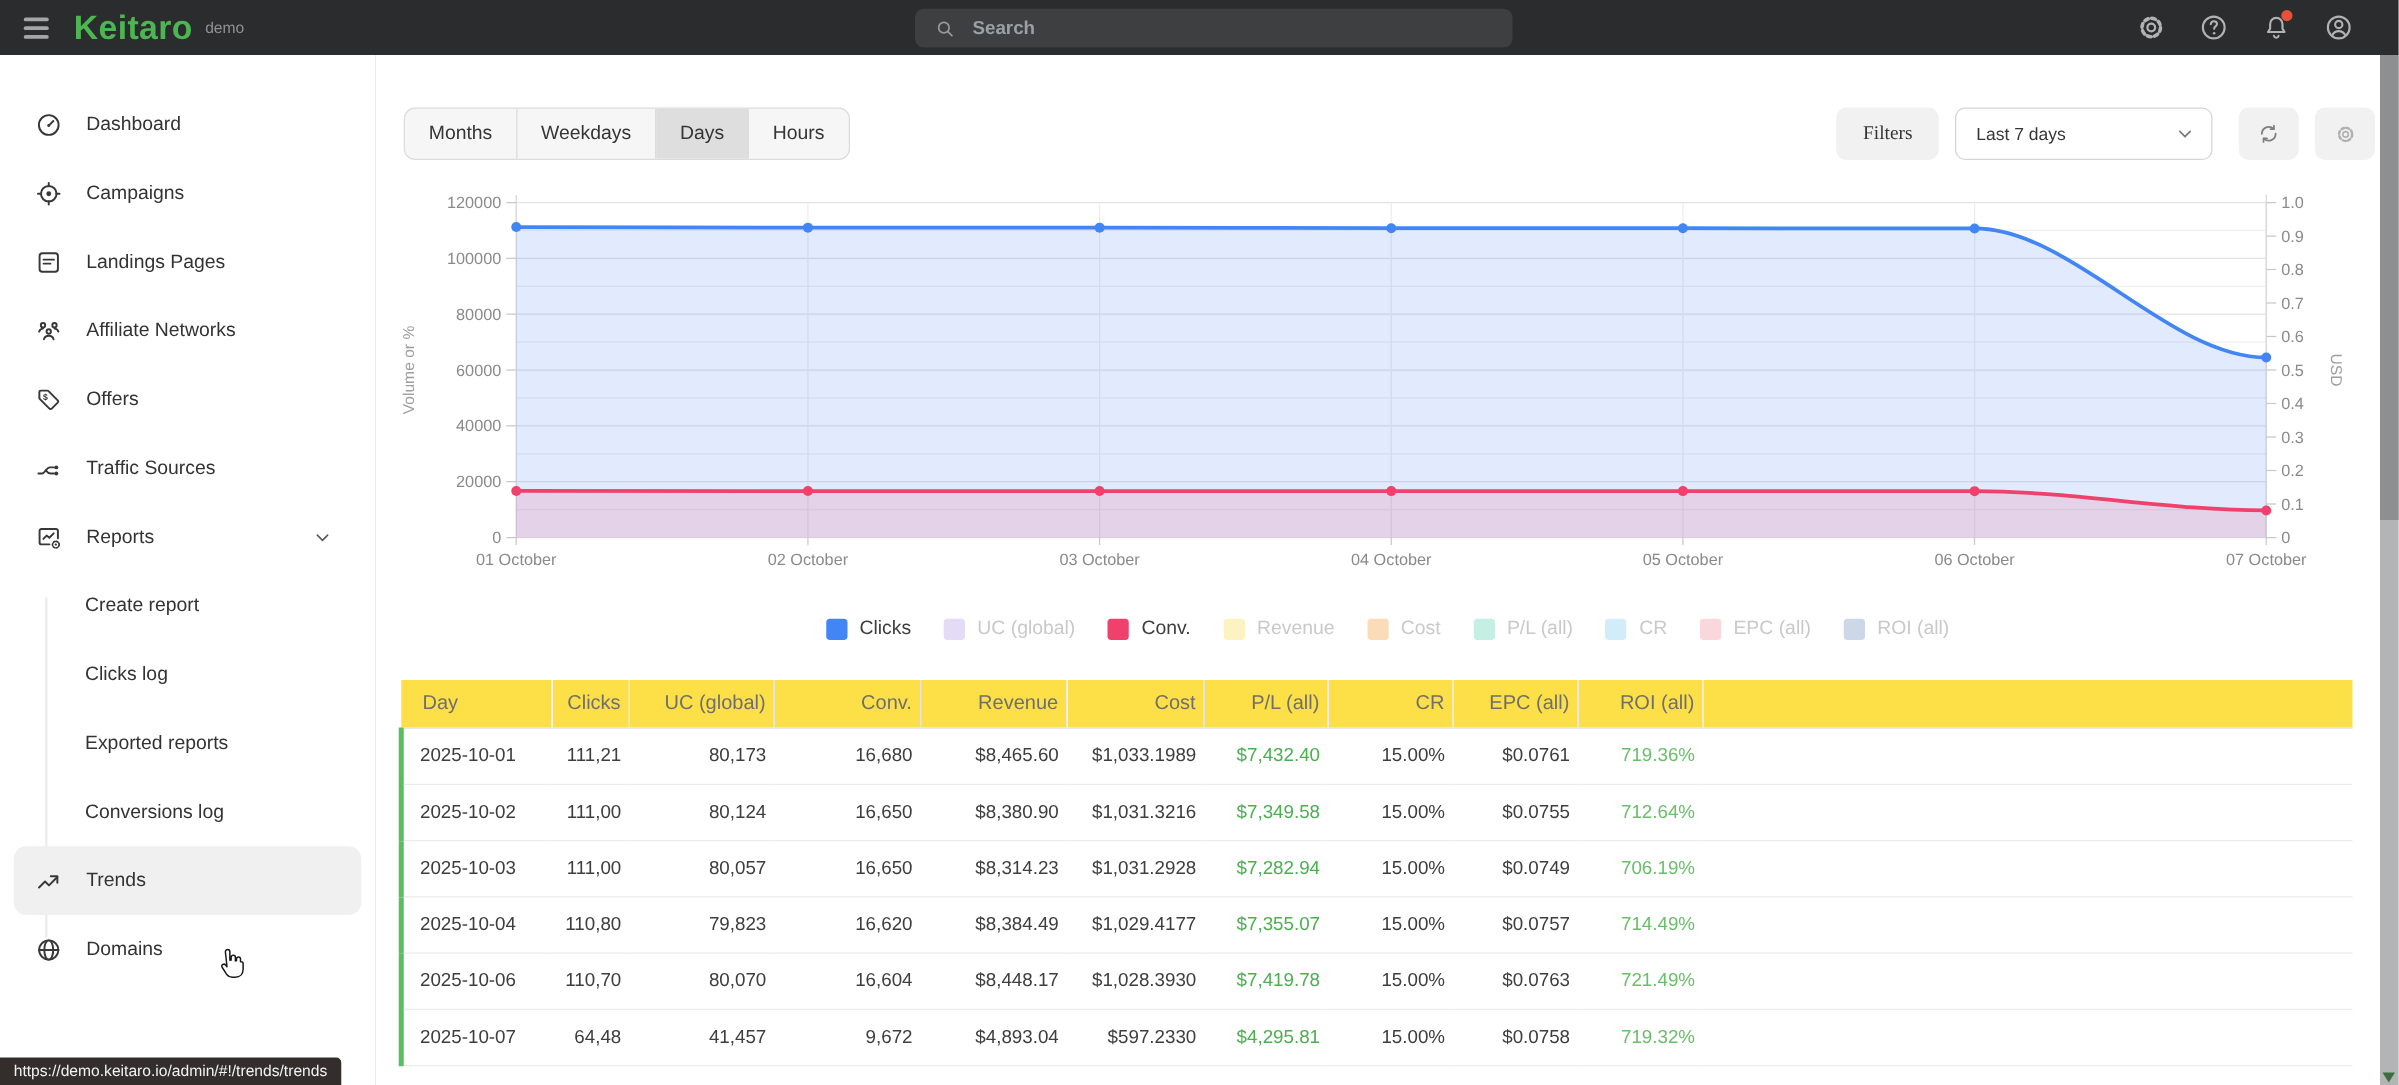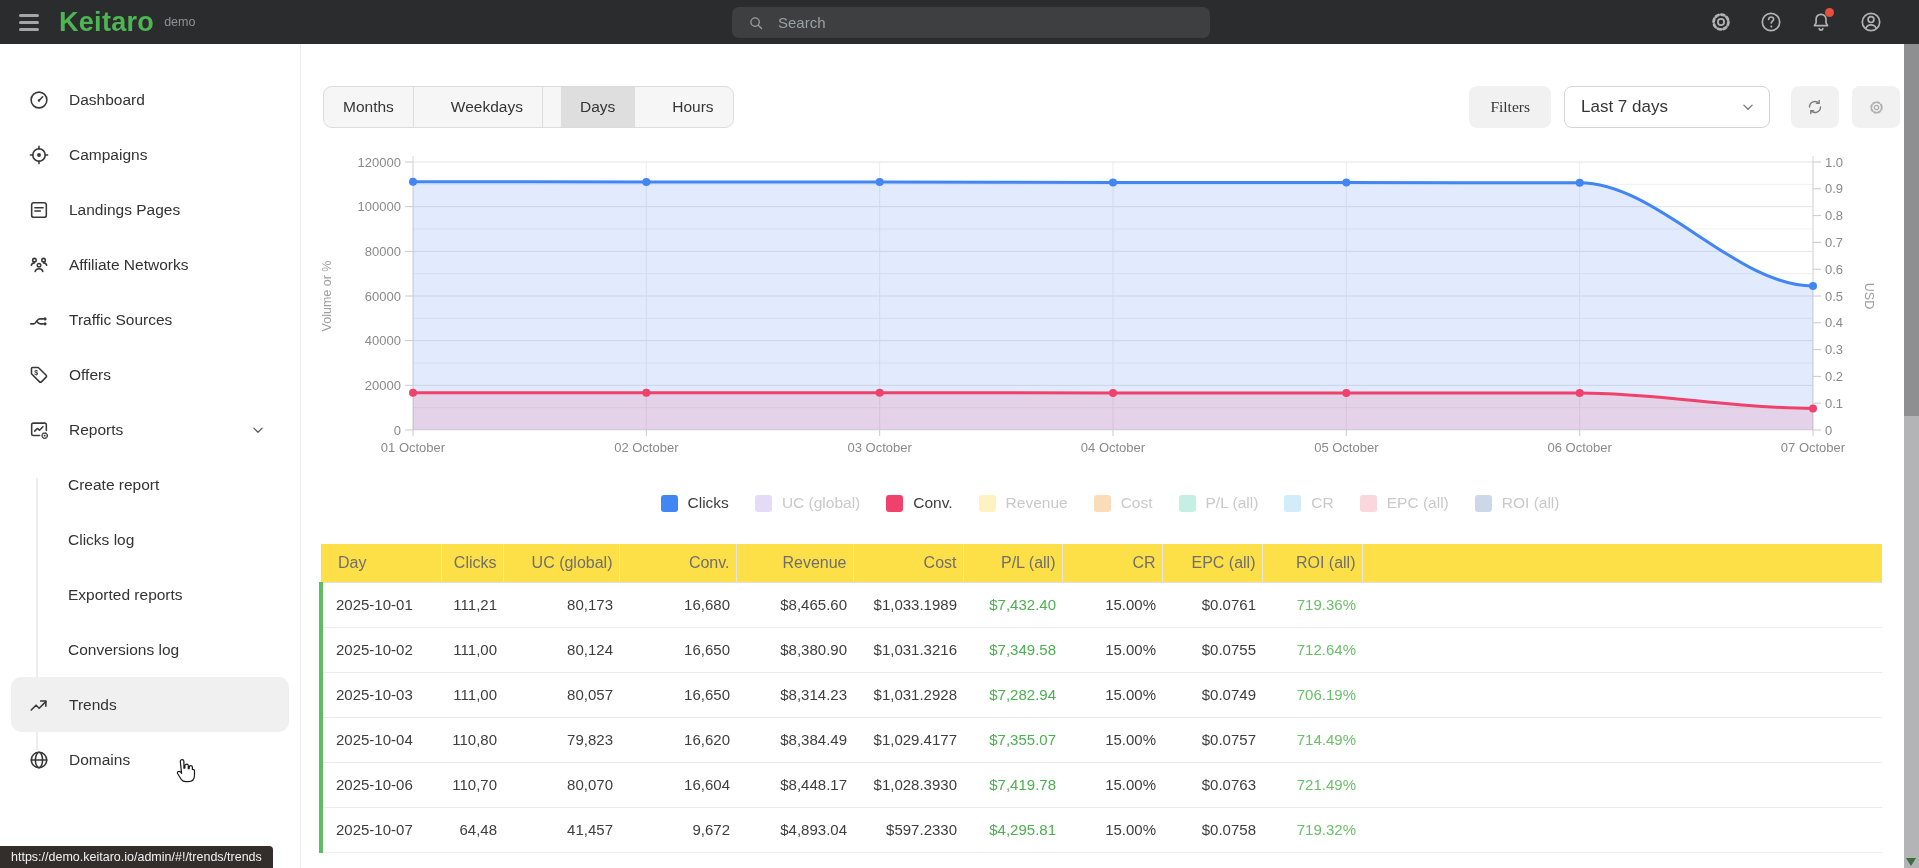--- a/index.html
+++ b/index.html
@@ -10,47 +10,47 @@
   }
   
   .topbar { position:relative; height:44px; background:#2a2c2d; display:flex; align-items:center; z-index:30; }
   .hamburger { margin-left:19px; width:20px; display:flex; flex-direction:column; gap:4px; cursor:pointer; }
   .hamburger span { display:block; height:3px; border-radius:2px; background:#a6a6a6; }
   .brand { margin-left:20px; font-size:27px; font-weight:bold; letter-spacing:.3px; color:#4db551; }
   .brand-badge { margin-left:10px; font-size:12.5px; color:#919191; }
   .search { position:absolute; left:732px; top:7px; width:478px; height:31px; background:#3d3f40; border-radius:7px;
             display:flex; align-items:center; padding-left:15px; }
   .search .sicon { width:18px; height:18px; color:#9a9a9a; }
-  .search .ph { margin-left:13px; font-size:15px; color:#9aa0a3; }
+  .search .ph { margin-left:13px; font-size:15px; color:#9aa0a3;font-weight:bold; }
   .topbar-icons { position:absolute; right:36px; top:0; height:44px; display:flex; align-items:center; gap:26px; }
   .tb-icon { width:24px; height:24px; color:#b2b2b2; position:relative; cursor:pointer; }
   .tb-icon svg { width:100%; height:100%; fill:none; stroke:currentColor; stroke-width:1.7; stroke-linecap:round; stroke-linejoin:round; }
   .bell-dot { position:absolute; top:-2px; right:-1px; width:9px; height:9px; border-radius:50%; }
   
   .shell { display:flex; height:824px; }
   .sidebar { width:301px; min-width:301px; border-right:1px solid #ececec; padding-top:28px; position:relative; background:#fff; }
   .indent-guide { position:absolute; left:36px; top:434px; width:2px; height:272px; background:#ededed; }
   .nav-item { height:55px; margin:0 11px; padding-left:17px; display:flex; align-items:center; border-radius:10px;
               font-size:15.5px; color:#333; cursor:pointer; position:relative; }
   .nav-item.sub { padding-left:57px; }
   .nav-item.active { background:#f0f0f0; }
   .nav-item .icon { width:22px; height:22px; color:#383838; margin-right:19px; flex:none; }
   .nav-item .icon svg, .chev svg { width:100%; height:100%; fill:none; stroke:currentColor; stroke-width:1.7; stroke-linecap:round; stroke-linejoin:round; }
   .chev { position:absolute; right:22px; width:18px; height:18px; color:#5a5a5a; }
   
   .main { flex:1; position:relative; overflow:hidden; background:#fff; }
   .toolbar { margin:42px 19px 0 22px; height:42px; display:flex; align-items:center; }
-  .tabs { display:flex; border:1px solid #dcdcdc; border-radius:9px; overflow:hidden; background:#f6f6f6; height:42px;gap:18px; }
+  .tabs { display:flex; border:1px solid #dcdcdc; border-radius:9px; overflow:hidden; background:#f6f6f6; height:42px; }
   .tab { padding:0 19px; display:flex; align-items:center; font-size:15.5px; color:#353535; border-right:1px solid #dcdcdc; cursor:pointer; background:transparent; }
   .tab:last-child { border-right:none; }
   .tab.active { background:#dedede; }
   .toolbar-right { margin-left:auto; display:flex; align-items:center; gap:13px; }
   .btn { height:42px; border:none; border-radius:8px; background:#f1f1f1; font-size:15.5px; color:#353535; padding:0 21px; cursor:pointer; font-family:Liberation Serif, serif; }
   .select { height:42px; width:206px; background:#fff; border:1px solid #d5d5d5; border-radius:8px; display:flex; align-items:center;
-            padding:0 12px 0 16px; font-size:17px; color:#353535; cursor:pointer; margin-right:8px; }
+            padding:0 12px 0 16px; font-size:14px; color:#353535; cursor:pointer; margin-right:8px; }
   .select .chev2 { margin-left:auto; width:18px; height:18px; color:#7a7a7a; }
   .select .chev2 svg { width:100%; height:100%; fill:none; stroke:currentColor; stroke-width:1.8; stroke-linecap:round; stroke-linejoin:round; }
   .icon-btn { width:48px; height:42px; border:none; border-radius:8px; background:#f1f1f1; display:flex; align-items:center; justify-content:center; cursor:pointer; }
   .icon-btn .i { width:20px; height:20px; color:#7e7e7e; }
   .icon-btn .i.dim { color:#b0b0b0; width:17px; height:17px; }
   .icon-btn .i svg { width:100%; height:100%; fill:none; stroke:currentColor; stroke-width:1.7; stroke-linecap:round; stroke-linejoin:round; }
   
   .chart-wrap { margin-top:18px; height:340px; }
   .legend { margin-top:6px; height:22px; display:flex; justify-content:center; align-items:center; gap:26px; }
   .legend-item { display:flex; align-items:center; gap:10px; cursor:pointer; }
@@ -157,33 +157,33 @@
         <span class="icon"><svg viewBox="0 0 24 24">
             <circle cx="7" cy="6.7" r="1.9"></circle>
             <circle cx="17" cy="6.7" r="1.9"></circle>
             <circle cx="12" cy="12.2" r="1.9"></circle>
             <path d="M3.6 12.3c.5-1.6 1.8-2.6 3.4-2.6M20.4 12.3c-.5-1.6-1.8-2.6-3.4-2.6M7.8 19c.6-1.9 2.2-3 4.2-3s3.6 1.1 4.2 3"></path>
           </svg></span>
         <span>Affiliate Networks</span>
       </div>
       <div class="nav-item">
         <span class="icon"><svg viewBox="0 0 24 24">
+            <path d="M3.8 10.7V5a1.2 1.2 0 0 1 1.2-1.2h5.7a1.6 1.6 0 0 1 1.1.5l8 8a1.4 1.4 0 0 1 0 2l-5.2 5.2a1.4 1.4 0 0 1-2 0l-8.3-8.3a1.6 1.6 0 0 1-.5-1.2z"></path>
+            <text x="6.9" y="11.9" font-size="7.6" font-weight="bold" fill="currentColor" stroke="none">$</text>
+          </svg></span>
+        <span>Offers</span>
+      </div>
+      <div class="nav-item">
+        <span class="icon"><svg viewBox="0 0 24 24">
             <path d="M3 16.2h3.2c2.6 0 3.4-5.4 6.8-5.4h3.6"></path>
             <path d="M9.4 13.4c1.3 1.7 2 2.8 4.4 2.8h2.8"></path>
             <circle cx="18.6" cy="10.8" r="1.7" fill="currentColor" stroke="none"></circle>
             <circle cx="18.6" cy="16.2" r="1.7" fill="currentColor" stroke="none"></circle>
           </svg></span>
         <span>Traffic Sources</span>
-      </div>
-      <div class="nav-item">
-        <span class="icon"><svg viewBox="0 0 24 24">
-            <path d="M3.8 10.7V5a1.2 1.2 0 0 1 1.2-1.2h5.7a1.6 1.6 0 0 1 1.1.5l8 8a1.4 1.4 0 0 1 0 2l-5.2 5.2a1.4 1.4 0 0 1-2 0l-8.3-8.3a1.6 1.6 0 0 1-.5-1.2z"></path>
-            <text x="6.9" y="11.9" font-size="7.6" font-weight="bold" fill="currentColor" stroke="none">$</text>
-          </svg></span>
-        <span>Offers</span>
       </div>
       <div class="nav-item">
         <span class="icon"><svg viewBox="0 0 24 24">
             <path d="M20 12.6V6.2a1.7 1.7 0 0 0-1.7-1.7H5.7A1.7 1.7 0 0 0 4 6.2v10.1A1.7 1.7 0 0 0 5.7 18h6.9"></path>
             <path d="M7.3 13.2l2.8-2.9 2.4 1.9 3.8-3.8"></path>
             <g stroke-width="1.5">
               <circle cx="18.2" cy="18.2" r="2.9" stroke-dasharray="1.4 1.35"></circle>
               <circle cx="18.2" cy="18.2" r="1" fill="currentColor" stroke="none"></circle>
             </g>
           </svg></span>

